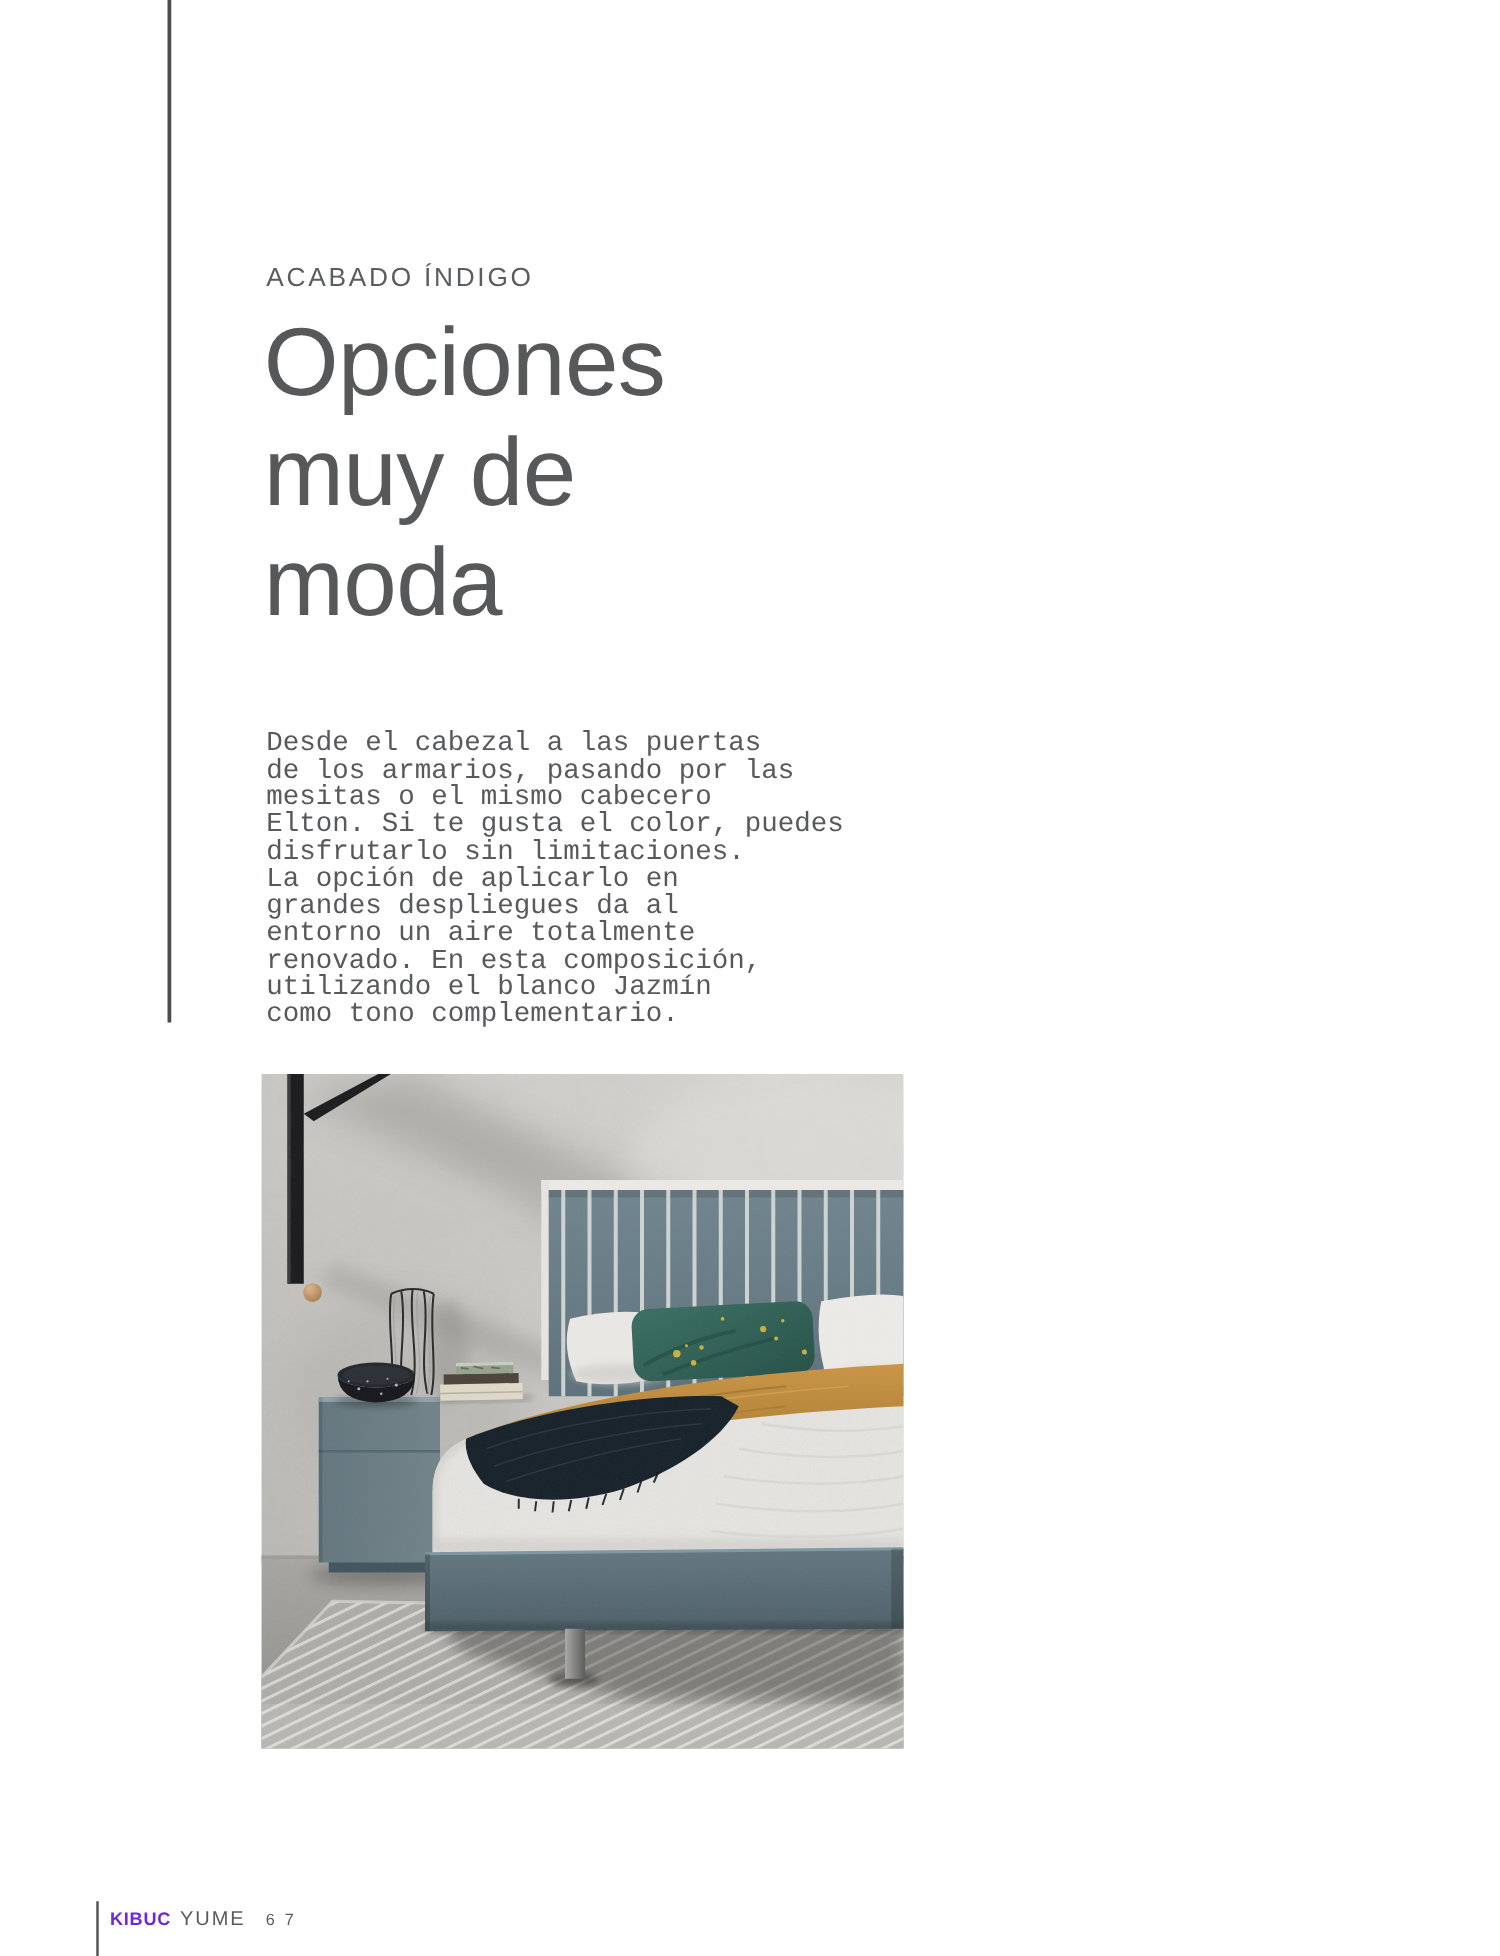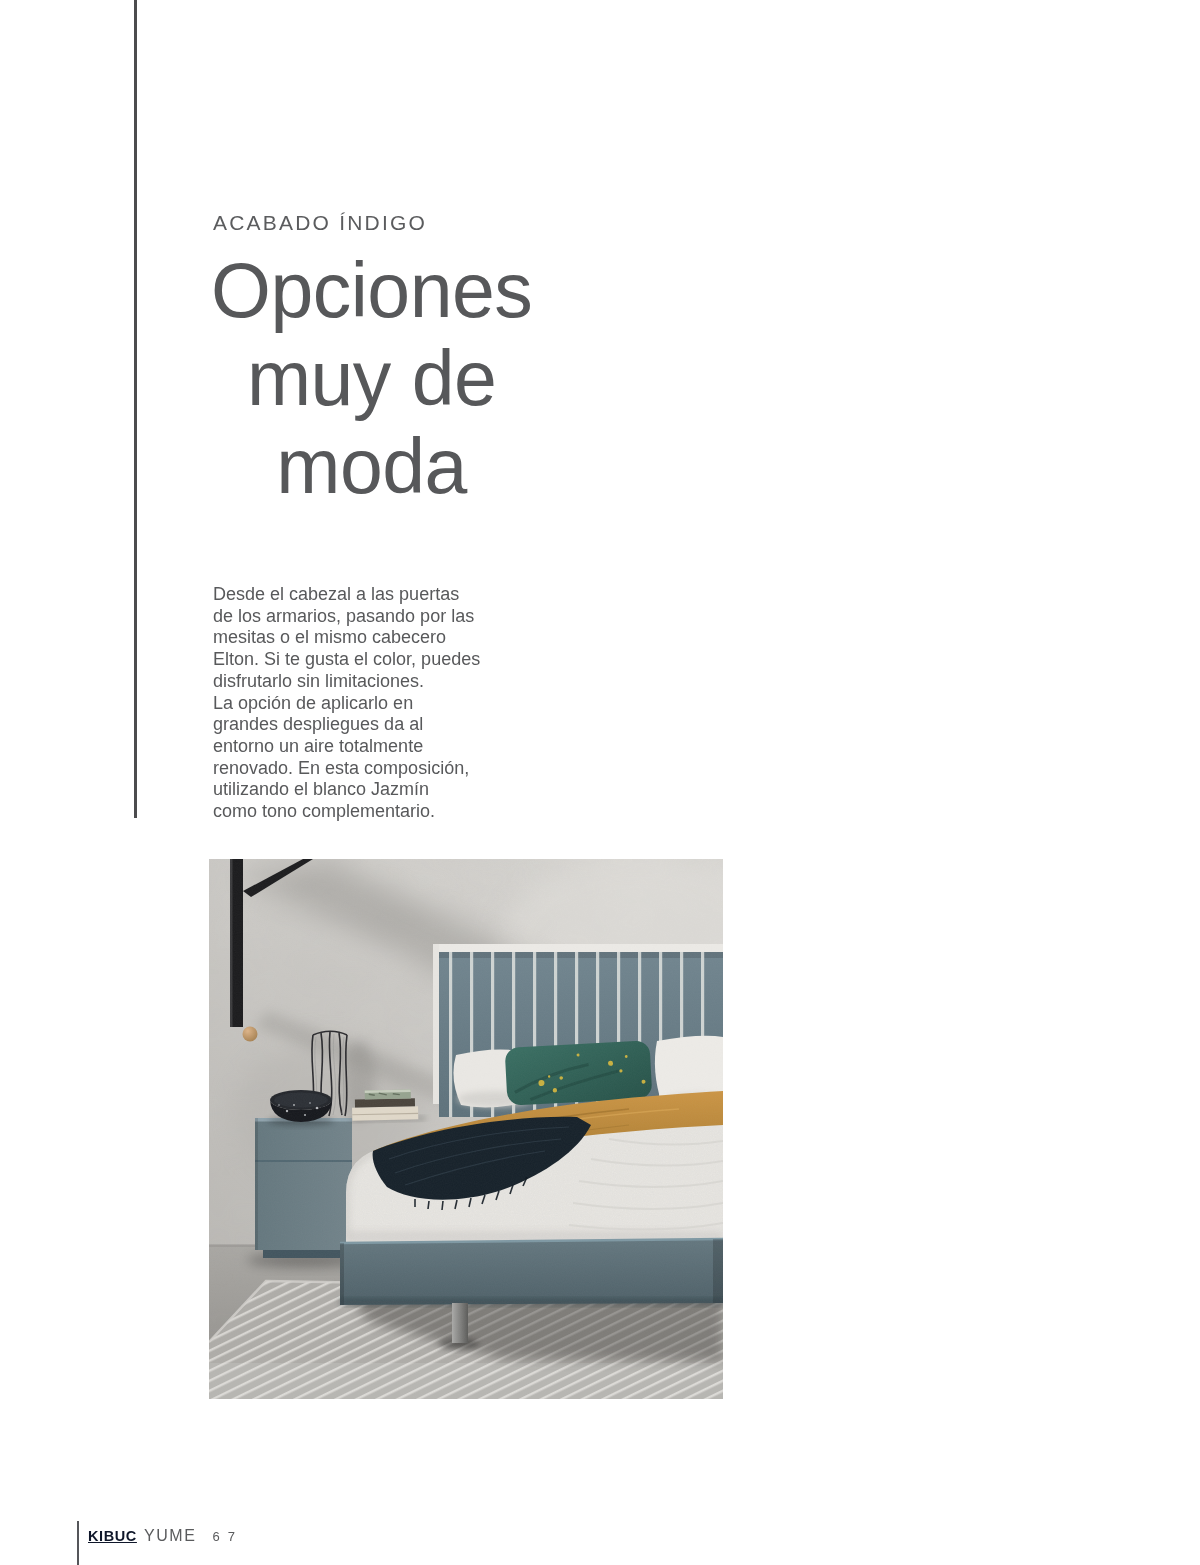--- a/index.html
+++ b/index.html
@@ -28,29 +28,29 @@
   }
   .headline {
     position: absolute;
     left: 211px; top: 246px;
     font-size: 77px;
     line-height: 88px;
     font-weight: 400;
     color: #57585a;
     letter-spacing: -0.5px;
     white-space: pre-line;
-    text-align: center;
   }
   .body-copy {
     position: absolute;
     left: 213px; top: 584px;
-    font-size: 18px;
+    font-size: 22px;
     line-height: 21.7px;
     color: #58595b;
     white-space: pre-line;
+    font-family: Liberation Mono, monospace;
   }
   .photo {
     position: absolute;
     left: 209px; top: 859px;
     width: 514px; height: 540px;
     overflow: hidden;
   }
   .photo svg { display: block; }
   .footer-rule {
     position: absolute;
@@ -61,22 +61,21 @@
   .footer {
     position: absolute;
     left: 88px; top: 1527px;
     display: flex;
     align-items: baseline;
   }
   .brand {
     font-size: 14.5px;
     font-weight: 700;
     letter-spacing: 0.6px;
-    color: #0f172a;
-    text-decoration: underline;
+    color: #6d28d9;
   }
   .collection {
     font-size: 16px;
     font-weight: 400;
     letter-spacing: 1.6px;
     color: #5a5b5d;
     margin-left: 7px;
   }
   .pages {
     margin-left: 16px;

